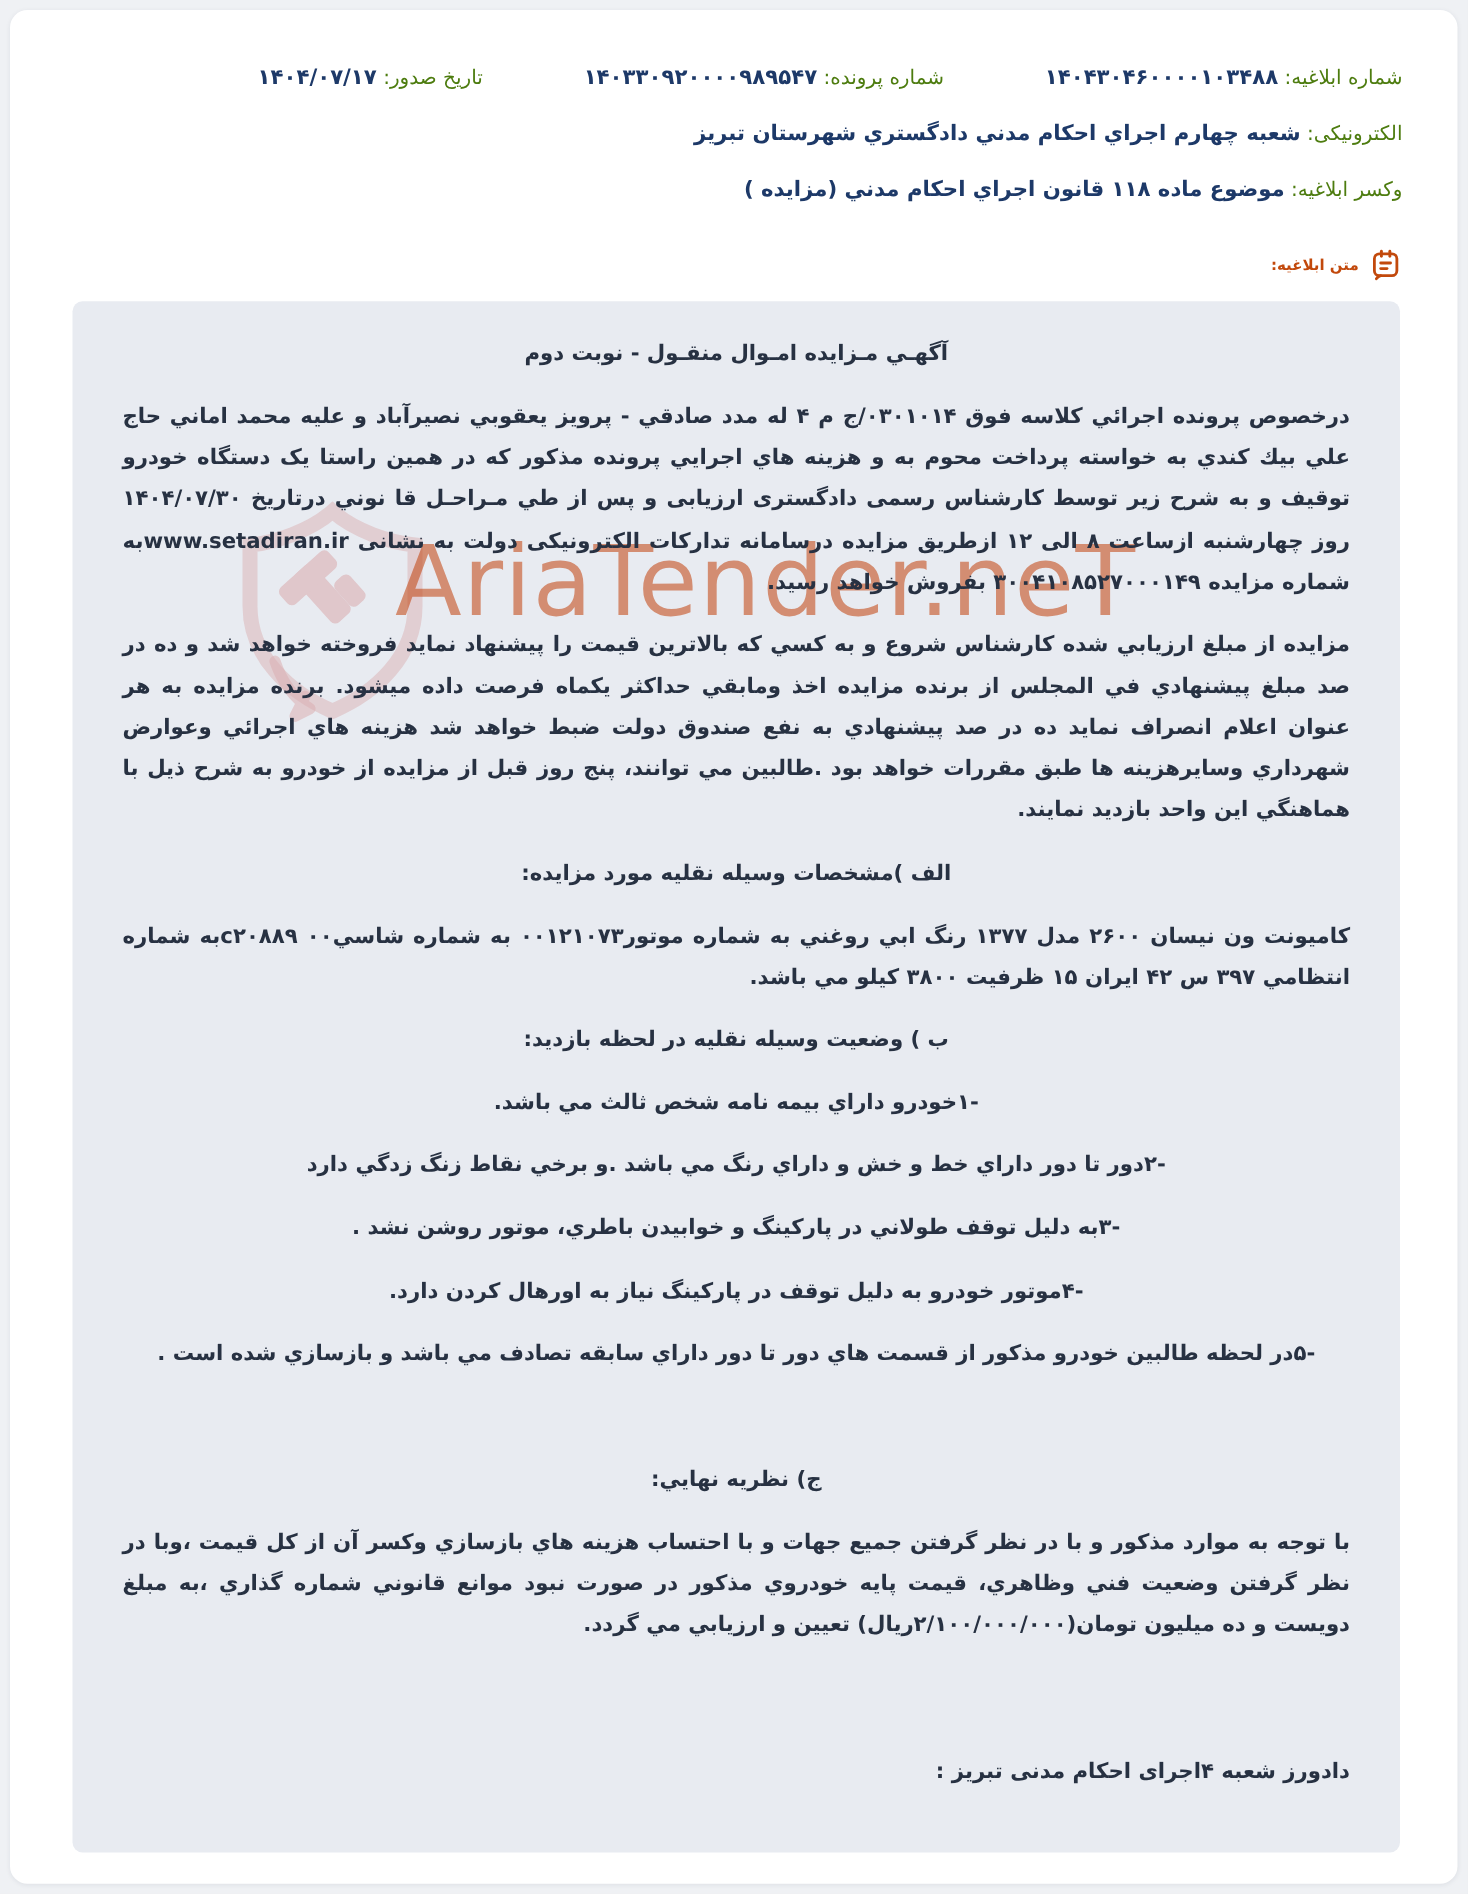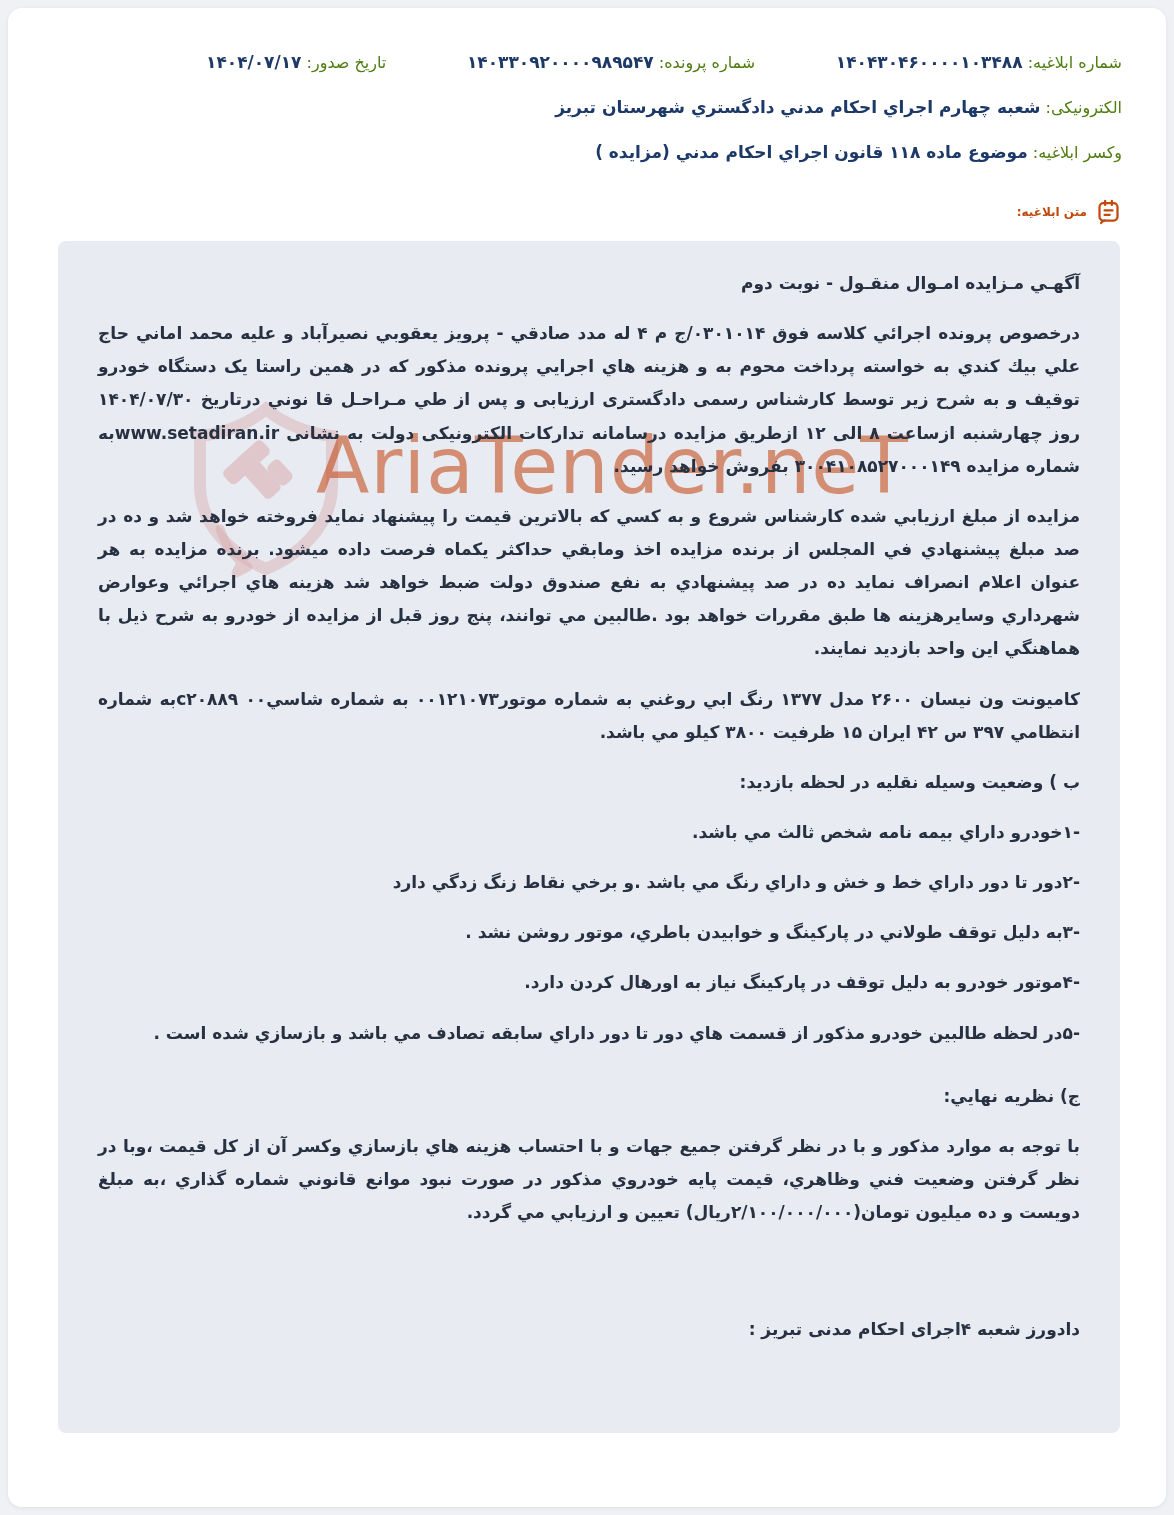--- a/index.html
+++ b/index.html
@@ -84,23 +84,23 @@
   .notice-content {
     position: relative;
     z-index: 1;
     color: #273142;
     font-size: 17px;
     font-weight: bold;
     line-height: 1.95;
     text-align: justify;
   }
   .notice-content p { margin-bottom: 17px; }
-  .t-right { text-align: right; }
+  .t-right { text-align: center; }
   .notice-title { margin-bottom: 24px; }
-  .gap-lg { margin-top: 30px; }
+  .gap-lg { margin-top: 68px; }
   .sig { margin-top: 84px; text-align: right; }
 </style>
 </head>
 <body>
 
 <div class="card">
 
   <div class="hdr">
 
     <div class="meta-row">
@@ -155,20 +155,21 @@
         </g>
         <path d="M34 128 C40 146 50 158 62 166 L50 172 L58 156" fill="none" stroke="#cf7d7d" stroke-width="9" opacity="0.55" stroke-linecap="round" stroke-linejoin="round"></path>
       </svg>
       <span class="wm-text">AriaTender.neT</span>
     </div>
 
     <div class="notice-content">
       <p class="notice-title t-right">آگهـي مـزايده امـوال منقـول - نوبت دوم</p>
       <p>درخصوص پرونده اجرائي کلاسه فوق  ۰۳۰۱۰۱۴/ج م ۴  له مدد صادقي - پرويز يعقوبي نصيرآباد    و عليه محمد اماني حاج علي بيك کندي به خواسته پرداخت محوم به و هزينه هاي اجرايي پرونده مذکور که در همين راستا يک دستگاه خودرو  توقيف و به شرح زير  توسط کارشناس رسمی دادگستری ارزيابی و پس از طي مـراحـل قا نوني درتاريخ ۱۴۰۴/۰۷/۳۰ روز چهارشنبه ازساعت ۸ الی ۱۲ ازطريق مزايده درسامانه تدارکات الکترونيکی دولت به نشانی  www.setadiran.irبه شماره مزايده  ۳۰۰۴۱۰۸۵۲۷۰۰۰۱۴۹  بفروش خواهد رسيد.</p>
       <p>مزايده از  مبلغ ارزيابي شده کارشناس شروع و به کسي که بالاترين قيمت را پيشنهاد نمايد فروخته خواهد شد و ده در صد مبلغ پيشنهادي في المجلس از برنده مزايده اخذ ومابقي حداکثر يکماه فرصت داده ميشود. برنده مزايده به هر عنوان اعلام انصراف نمايد ده در صد پيشنهادي به نفع صندوق دولت ضبط خواهد شد هزينه هاي اجرائي وعوارض شهرداري وسايرهزينه ها طبق مقررات خواهد بود .طالبين مي توانند، پنج روز قبل از مزايده از خودرو به شرح ذيل با هماهنگي اين واحد بازديد نمايند.</p>
+      <p class="t-right">الف )مشخصات وسيله نقليه مورد مزايده:</p>
       <p>کاميونت ون نيسان ۲۶۰۰ مدل ۱۳۷۷  رنگ ابي روغني  به شماره موتور۰۰۱۲۱۰۷۳ به شماره شاسي۰۰ c۲۰۸۸۹به شماره انتظامي ۳۹۷ س ۴۲ ايران ۱۵  ظرفيت ۳۸۰۰ کيلو مي باشد.</p>
       <p class="t-right">ب ) وضعيت وسيله نقليه  در لحظه بازديد:</p>
       <p class="t-right">-۱خودرو داراي بيمه نامه شخص ثالث مي باشد.</p>
       <p class="t-right">-۲دور تا دور داراي خط و خش و داراي رنگ  مي باشد .و برخي نقاط زنگ زدگي دارد</p>
       <p class="t-right">-۳به دليل توقف طولاني در پارکينگ و خوابيدن باطري، موتور روشن نشد .</p>
       <p class="t-right">-۴موتور خودرو به دليل توقف در پارکينگ نياز به اورهال کردن دارد.</p>
       <p class="t-right">-۵در لحظه طالبين خودرو مذکور از قسمت هاي دور تا دور داراي سابقه تصادف مي باشد و بازسازي شده است .</p>
       <p class="t-right gap-lg">ج) نظريه نهايي:</p>
       <p>با توجه به موارد مذکور و با در نظر گرفتن جميع جهات و با احتساب هزينه هاي بازسازي وکسر آن از کل قيمت ،وبا در نظر گرفتن وضعيت فني وظاهري، قيمت پايه  خودروي مذکور  در صورت نبود موانع قانوني شماره گذاري ،به مبلغ دويست و ده    ميليون تومان(۲/۱۰۰/۰۰۰/۰۰۰ريال) تعيين و ارزيابي مي گردد.</p>
       <p class="sig">دادورز شعبه ۴اجرای احکام مدنی تبریز :</p>

